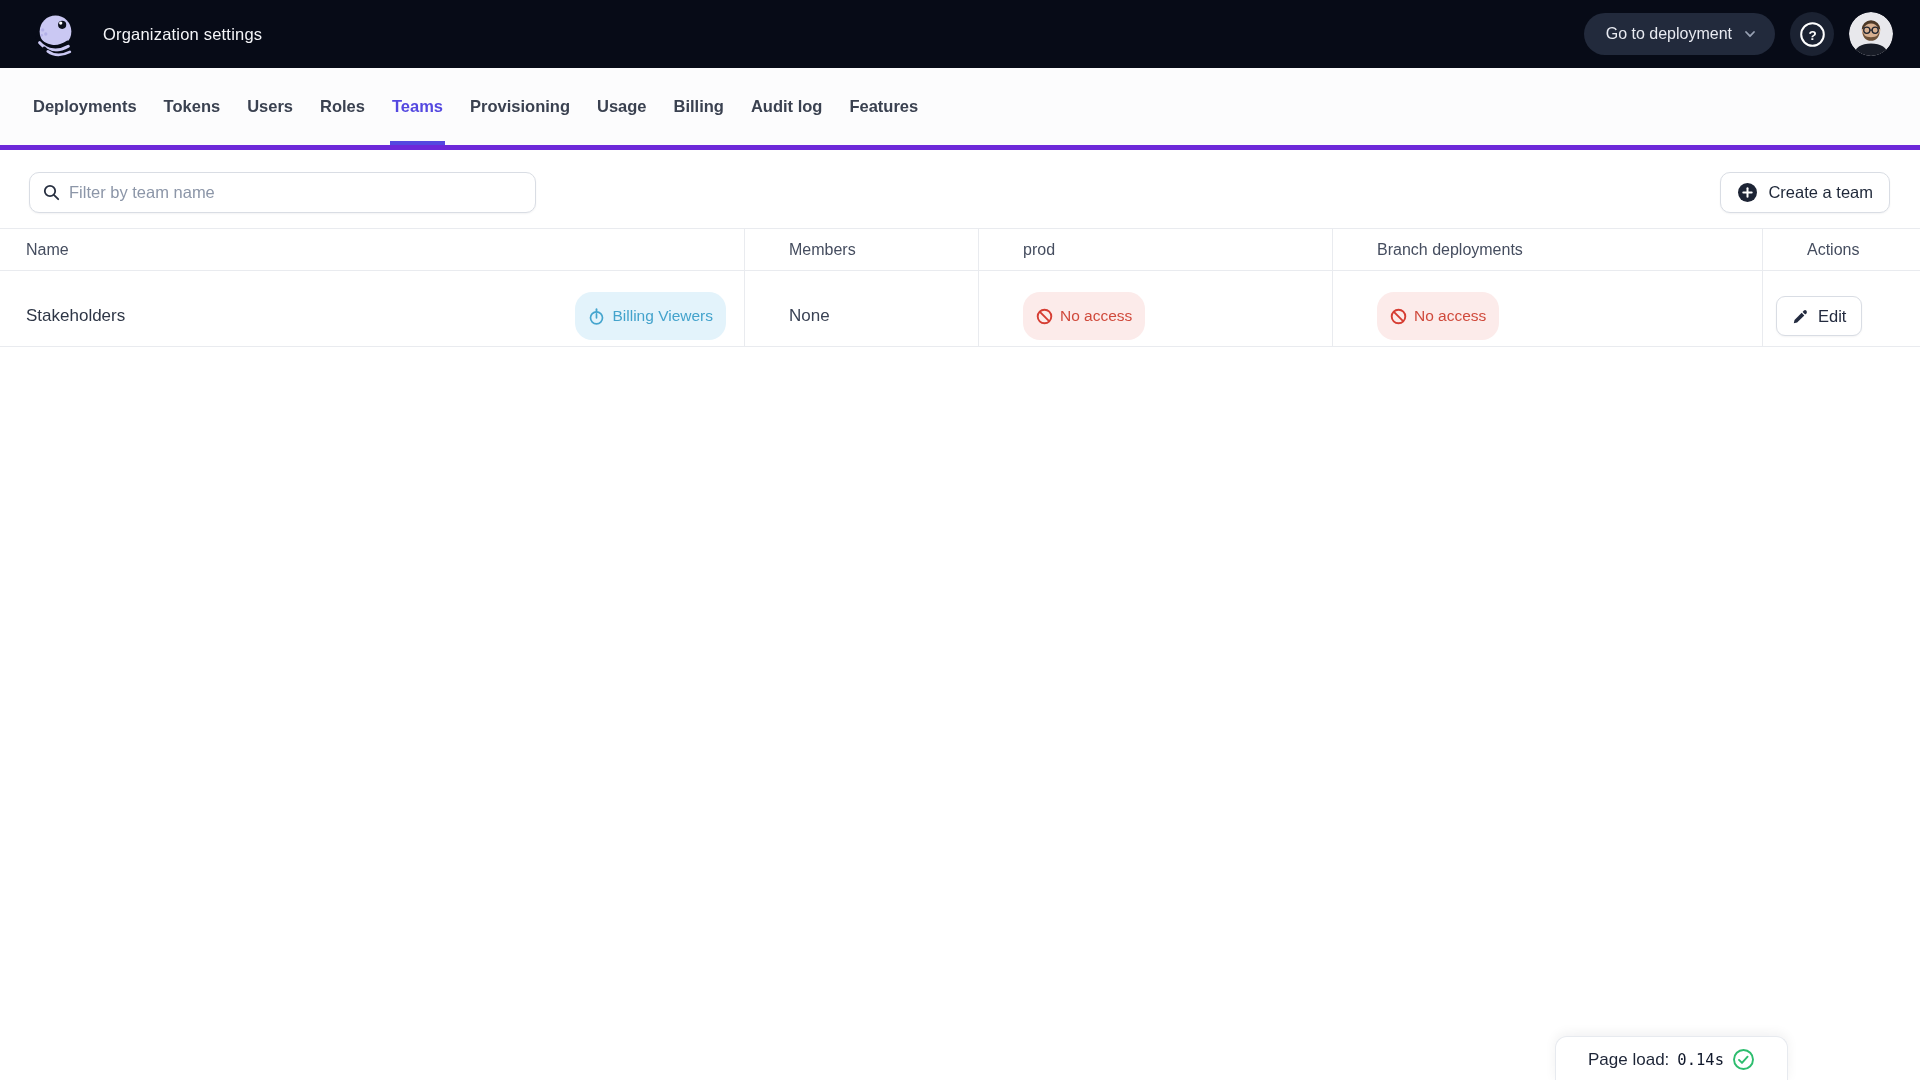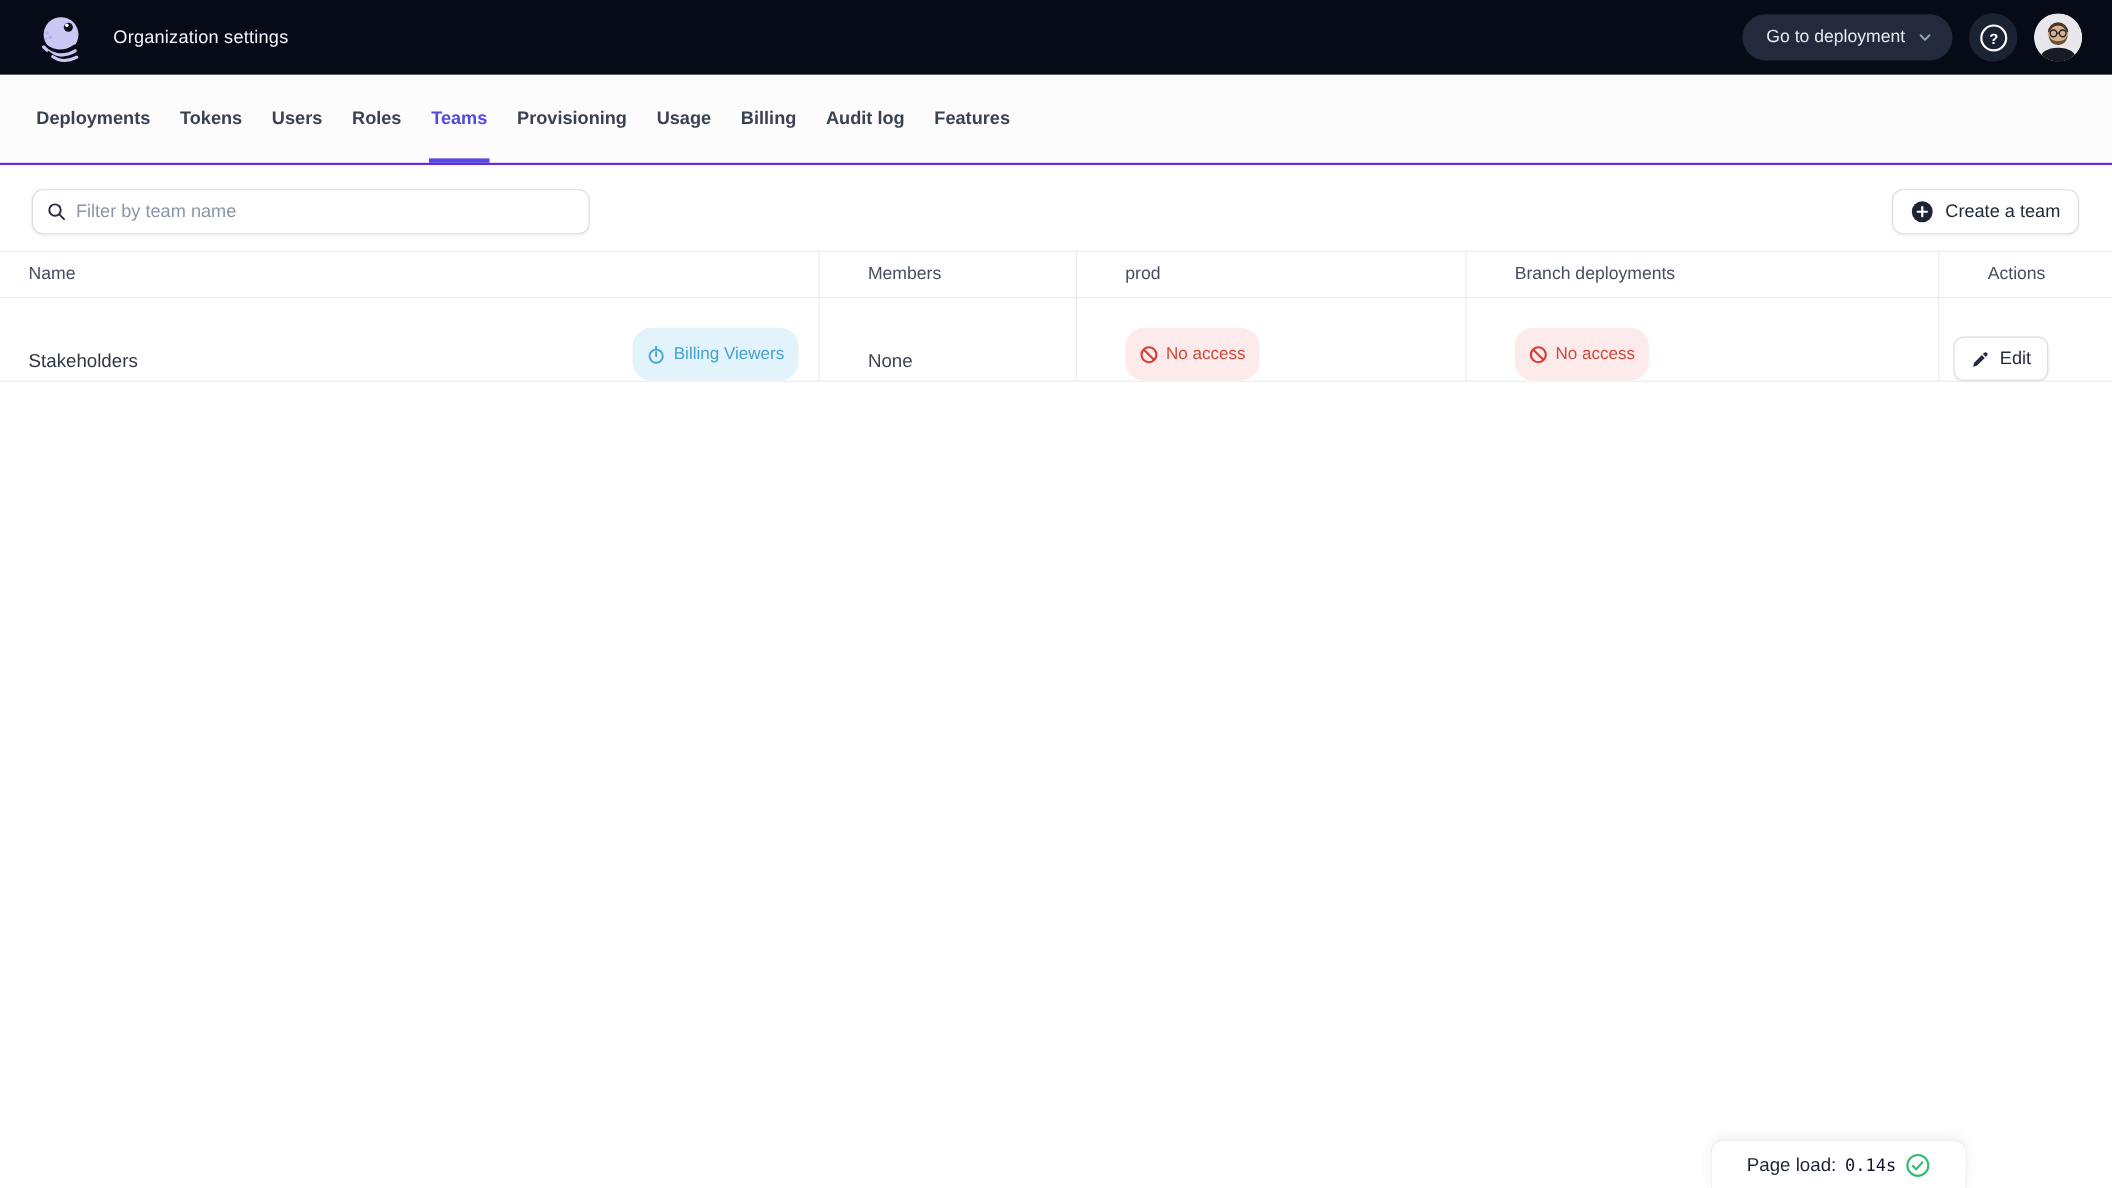--- a/index.html
+++ b/index.html
@@ -39,21 +39,21 @@
     display:flex; align-items:center; justify-content:center;
   }
   .avatar-btn {
     width:44px; height:44px; border-radius:50%; overflow:hidden;
     border:none; padding:0; background:transparent; cursor:pointer;
   }
 
   
   .tabbar {
     height:82px; background:#fcfcfd;
-    border-bottom:2px solid #6d28d9;
+    border-bottom:5px solid #6d28d9;
     display:flex; align-items:stretch;
     padding:0 33px; gap:27px;
   }
   .tab {
     display:flex; align-items:center;
     font-size:16.5px; font-weight:700; color:#3a4150;
     position:relative; cursor:pointer; white-space:nowrap;
   }
   .tab.active { color:var(--accent, #5448e0); }
   .tab.active::after {
@@ -95,21 +95,21 @@
   .th {
     height:42px; display:flex; align-items:center;
     font-size:16px; color:#454d5f;
     padding-left:15px;
     border-bottom:1px solid #e9ebef;
   }
   .td {
     height:76px;
     padding:15px 15px 0 15px;
     border-bottom:1px solid #e9ebef;
-    display:flex; align-items:flex-end;
+    display:flex; align-items:center;
   }
   .col-divider { border-left:1px solid #e9ebef;padding-left:44px; }
   .th.first, .td.first { padding-left:26px; }
   .td.name-cell { justify-content:space-between; padding-right:18px; }
   .team-name { font-size:17px; color:#2e3646; line-height:34px; }
   .plain-value { font-size:17px; color:#3b4355; line-height:34px; }
 
   .badge {
     height:48px; border-radius:17px; padding:0 13px;
     display:inline-flex; align-items:center; gap:7px;

